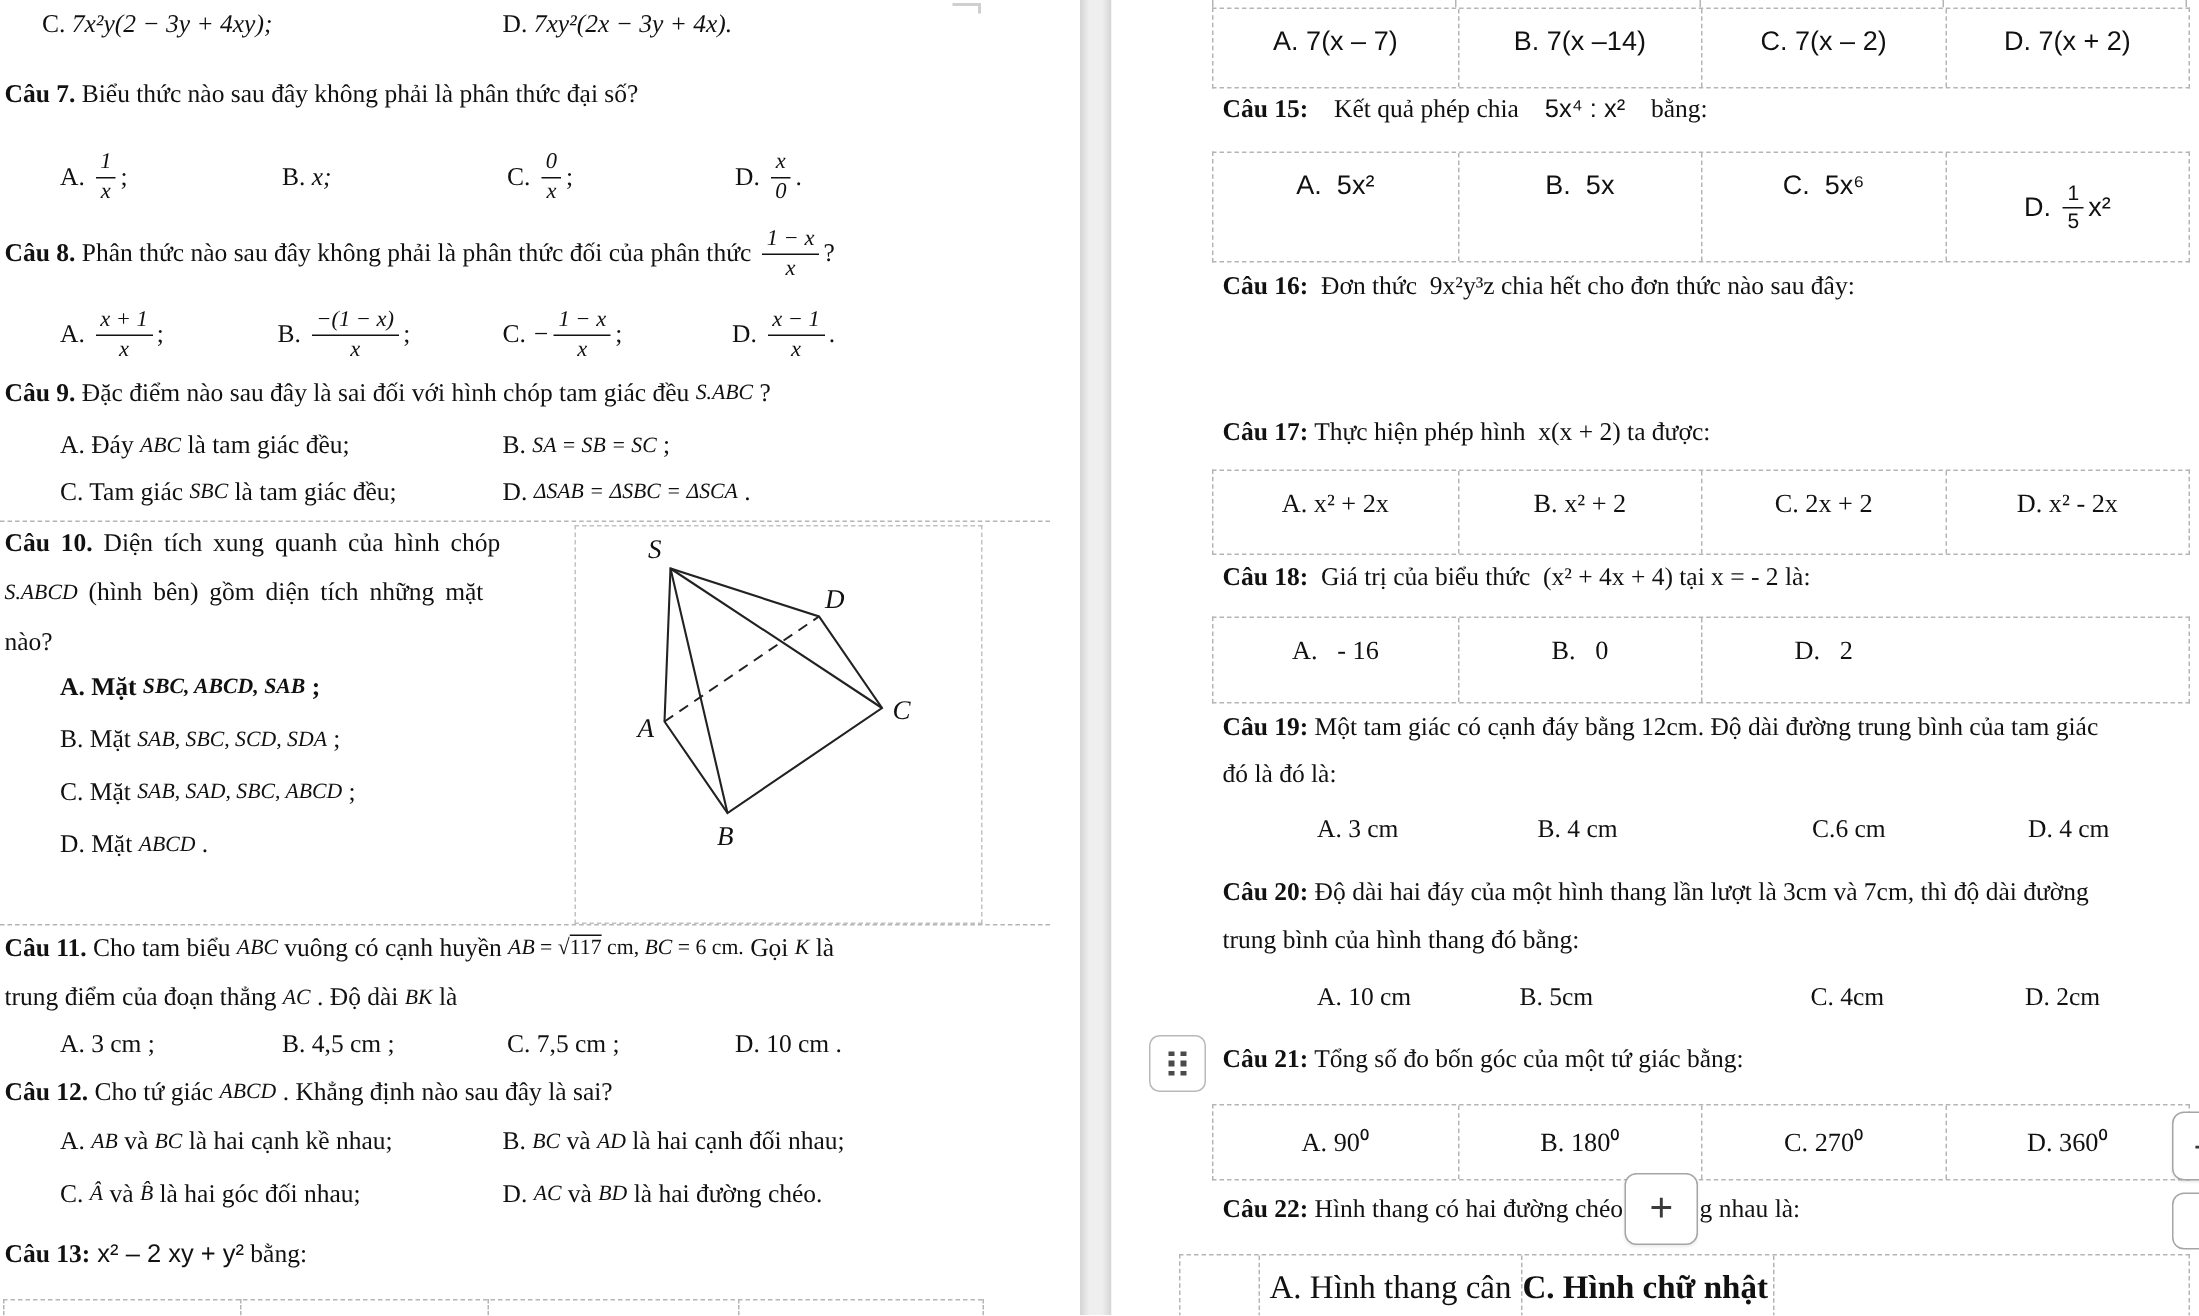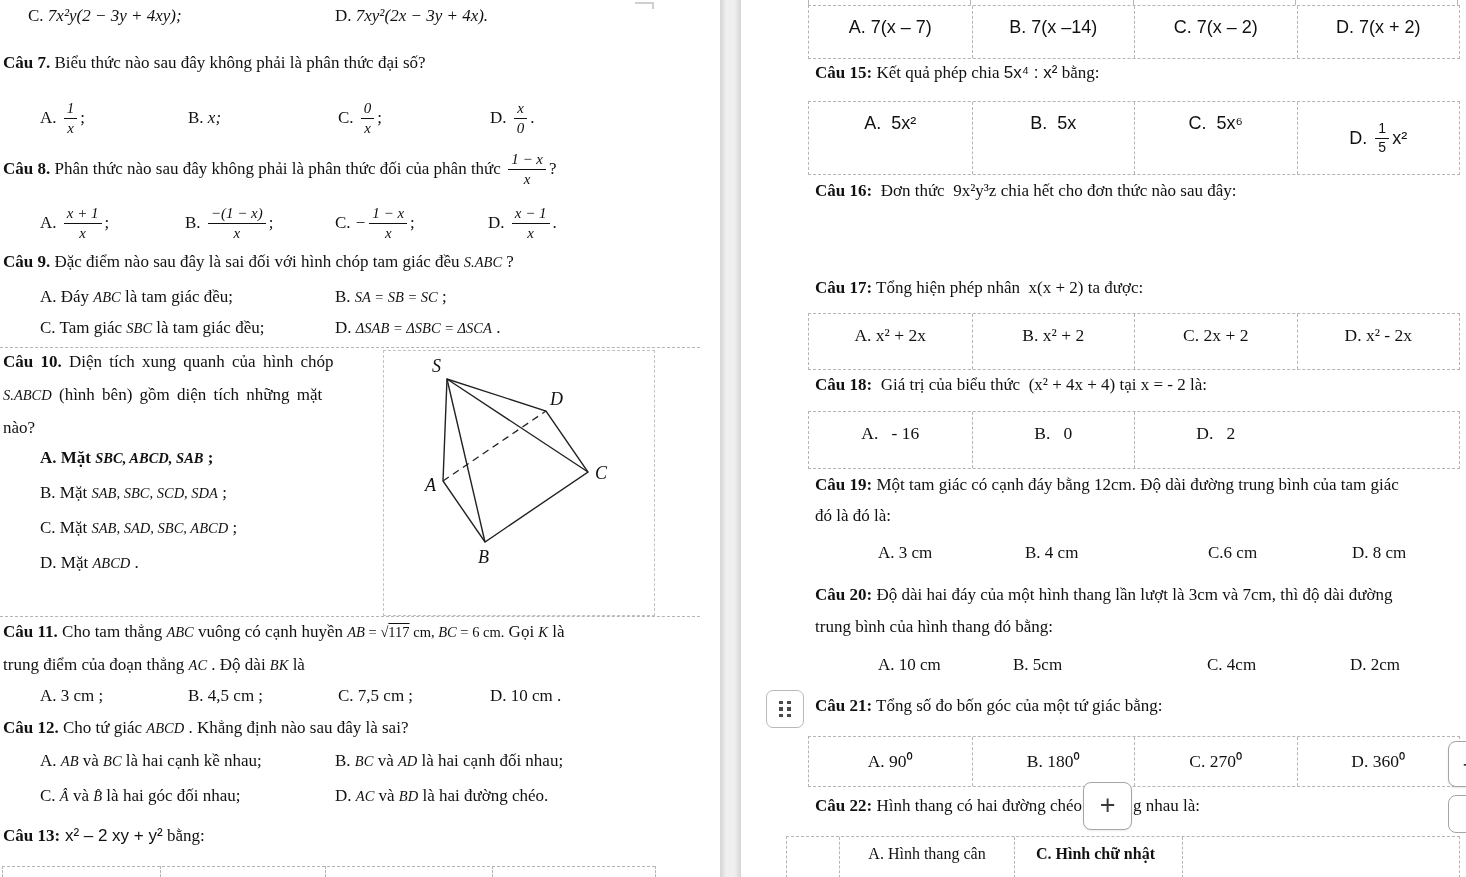--- a/index.html
+++ b/index.html
@@ -151,21 +151,21 @@
         <text x="41" y="140">A</text>
         <text x="94" y="212">B</text>
         <text x="211" y="128">C</text>
         <text x="166" y="54">D</text>
       </svg>
     </div>
 
     <div class="hr" style="left:0;top:616px;width:700px;"></div>
 
     <div class="abs row" style="left:3px;top:622px;">
-      <span class="b">Câu 11.</span><span> Cho tam thẳng </span><span class="mv">ABC</span><span> vuông có cạnh huyền </span><span class="mv">AB</span><span class="sm"> = </span><span class="sm">√</span><span class="sm rad">117</span><span class="sm"> cm, </span><span class="mv">BC</span><span class="sm"> = 6 cm.</span><span> Gọi </span><span class="mv">K</span><span> là</span>
+      <span class="b">Câu 11.</span><span> Cho tam biểu </span><span class="mv">ABC</span><span> vuông có cạnh huyền </span><span class="mv">AB</span><span class="sm"> = </span><span class="sm">√</span><span class="sm rad">117</span><span class="sm"> cm, </span><span class="mv">BC</span><span class="sm"> = 6 cm.</span><span> Gọi </span><span class="mv">K</span><span> là</span>
     </div>
     <div class="abs row" style="left:3px;top:655px;">
       <span>trung điểm của đoạn thẳng </span><span class="mv">AC</span><span> . Độ dài </span><span class="mv">BK</span><span> là</span>
     </div>
     <div class="abs row" style="left:40px;top:686px;"><span>A. 3 cm ;</span></div>
     <div class="abs row" style="left:188px;top:686px;"><span>B. 4,5 cm ;</span></div>
     <div class="abs row" style="left:338px;top:686px;"><span>C. 7,5 cm ;</span></div>
     <div class="abs row" style="left:490px;top:686px;"><span>D. 10 cm .</span></div>
 
     <div class="abs row" style="left:3px;top:718px;">
@@ -206,40 +206,40 @@
     <div class="tick" style="left:554px;top:0;height:5px;"></div>
     <div class="tick" style="left:716px;top:0;height:5px;"></div>
 
     <div class="qtable sans" style="left:67px;top:5px;width:650px;height:52px;grid-template-columns:repeat(4,1fr);font-size:18px;">
       <div>A. 7(x – 7)</div>
       <div>B. 7(x –14)</div>
       <div>C. 7(x – 2)</div>
       <div>D. 7(x + 2)</div>
     </div>
 
-    <div class="abs row" style="left:74px;top:63px;">
+    <div class="abs row" style="left:74px;top:63px;gap:13px;">
       <span class="b">Câu 15:</span><span> Kết quả phép chia </span><span class="sans">5x⁴ : x²</span><span> bằng:</span>
     </div>
     <div class="qtable sans" style="left:67px;top:101px;width:650px;height:72px;grid-template-columns:repeat(4,1fr);font-size:18px;">
       <div>A.  5x²</div>
       <div>B.  5x</div>
       <div>C.  5x⁶</div>
       <div style="display:flex;justify-content:center;align-items:center;padding-top:0;">
         <span>D. </span>
         <span class="frac" style="font-style:normal;font-size:14px;"><span class="fn">1</span><span class="fd">5</span></span>
         <span>x²</span>
       </div>
     </div>
 
     <div class="abs row" style="left:74px;top:181px;">
       <span class="b">Câu 16:</span><span>  Đơn thức  </span><span>9x²y³z</span><span> chia hết cho đơn thức nào sau đây:</span>
     </div>
 
     <div class="abs row" style="left:74px;top:278px;">
-      <span class="b">Câu 17:</span><span> Tổng hiện phép nhân  </span><span>x(x + 2)</span><span> ta được:</span>
+      <span class="b">Câu 17:</span><span> Thực hiện phép hình  </span><span>x(x + 2)</span><span> ta được:</span>
     </div>
     <div class="qtable" style="left:67px;top:313px;width:650px;height:55px;grid-template-columns:repeat(4,1fr);font-size:17.5px;">
       <div>A. x² + 2x</div>
       <div>B. x² + 2</div>
       <div>C. 2x + 2</div>
       <div>D. x² - 2x</div>
     </div>
 
     <div class="abs row" style="left:74px;top:375px;">
       <span class="b">Câu 18:</span><span>  Giá trị của biểu thức  </span><span>(x² + 4x + 4)</span><span> tại x = - 2 là:</span>
@@ -252,21 +252,21 @@
 
     <div class="abs row" style="left:74px;top:475px;">
       <span class="b">Câu 19:</span><span> Một tam giác có cạnh đáy bằng 12cm. Độ dài đường trung bình của tam giác</span>
     </div>
     <div class="abs row" style="left:74px;top:506px;">
       <span>đó là đó là:</span>
     </div>
     <div class="abs row" style="left:137px;top:543px;"><span>A. 3 cm</span></div>
     <div class="abs row" style="left:284px;top:543px;"><span>B. 4 cm</span></div>
     <div class="abs row" style="left:467px;top:543px;"><span>C.6 cm</span></div>
-    <div class="abs row" style="left:611px;top:543px;"><span>D. 8 cm</span></div>
+    <div class="abs row" style="left:611px;top:543px;"><span>D. 4 cm</span></div>
 
     <div class="abs row" style="left:74px;top:585px;">
       <span class="b">Câu 20:</span><span> Độ dài hai đáy của một hình thang lần lượt là 3cm và 7cm, thì độ dài đường</span>
     </div>
     <div class="abs row" style="left:74px;top:617px;">
       <span>trung bình của hình thang đó bằng:</span>
     </div>
     <div class="abs row" style="left:137px;top:655px;"><span>A. 10 cm</span></div>
     <div class="abs row" style="left:272px;top:655px;"><span>B. 5cm</span></div>
     <div class="abs row" style="left:466px;top:655px;"><span>C. 4cm</span></div>
@@ -296,20 +296,20 @@
     <div class="ctrlbtn" style="left:707px;top:741px;width:42px;height:44px;font-size:26px;box-shadow:0 1px 2px rgba(0,0,0,.1);">
       <span>+</span>
     </div>
     <div class="ctrlbtn" style="left:707px;top:795px;width:42px;height:36px;">
       
     </div>
 
     <div class="abs row" style="left:74px;top:782px;height:47px;">
       <span class="b">Câu 22:</span><span> Hình thang có hai đường chéo</span><span class="inlinebtn"><span>+</span></span><span>g nhau là:</span>
     </div>
-    <div class="qtable" style="left:45px;top:836px;width:672px;height:41px;grid-template-columns:52px 175px 168px 1fr;font-size:16px;border-bottom:none;">
+    <div class="qtable" style="left:45px;top:836px;width:672px;height:41px;grid-template-columns:52px 175px 168px 1fr;font-size:22px;border-bottom:none;">
       <div></div>
       <div style="padding-top:8px;">A. Hình thang cân</div>
       <div style="padding-top:8px;padding-right:6px;font-weight:bold;">C. Hình chữ nhật</div>
       <div></div>
     </div>
   </div>
 </div>
 
 </body></html>

